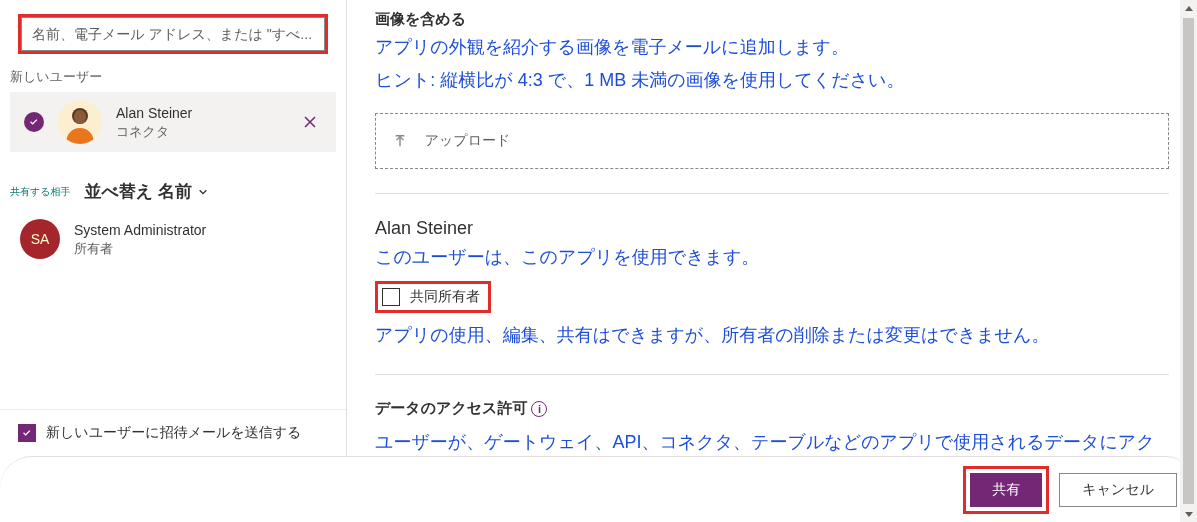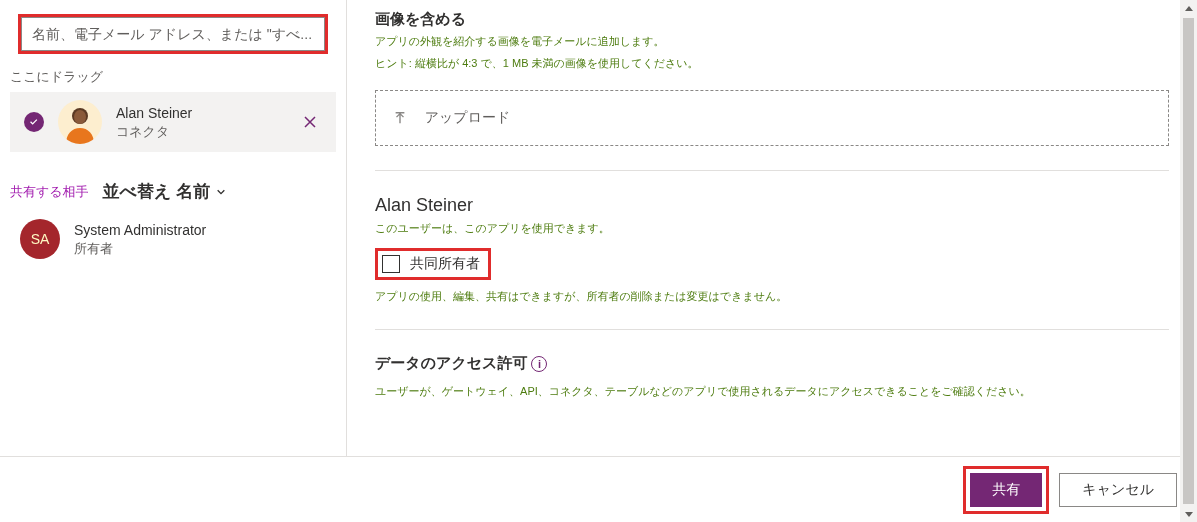--- a/index.html
+++ b/index.html
@@ -16,65 +16,65 @@
     .check-circle { width:20px; height:20px; border-radius:50%; background:#742774; display:flex; align-items:center; justify-content:center; flex:none; }
     .check-circle svg { width:12px; height:12px; fill:#fff; }
     .avatar-img { width:44px; height:44px; border-radius:50%; background:#fdeecf; overflow:hidden; flex:none; display:flex; align-items:flex-end; justify-content:center; }
     .avatar-img svg{ width:44px; height:44px;}
     .urow-text { flex:1; line-height:1.35; }
     .urow-name { font-size:14px; color:#323130; }
     .urow-role { font-size:13px; color:#605e5c; }
     .x-btn { width:24px; height:24px; display:flex; align-items:center; justify-content:center; cursor:pointer; color:#742774; }
     .x-btn svg{width:14px;height:14px;stroke:#742774;stroke-width:1.5;fill:none;}
     .share-header{ display:flex; align-items:center; gap:14px; padding:28px 10px 10px 10px;}
-    .share-label{font-size:13px;color:#a21caf;}
+    .share-label{font-size:10px;color:#0f766e;}
     .sort-label{font-weight:600;font-size:17px;color:#323130;}
     .chev{display:inline-block;margin-left:6px;}
     .chev svg{width:10px;height:10px;stroke:#323130;stroke-width:1.6;fill:none;}
     .owner-row{display:flex;align-items:center;gap:14px;padding:6px 20px;}
     .avatar-initials{width:40px;height:40px;border-radius:50%;background:#a4262c;color:#fef9c3;display:flex;align-items:center;justify-content:center;font-size:14px;font-weight:400;flex:none;}
     .left-footer{margin-top:auto;border-top:1px solid #edebe9;padding:14px 18px;}
     .cbox{width:18px;height:18px;background:#742774;display:inline-flex;align-items:center;justify-content:center;flex:none;margin-right:10px;vertical-align:middle;}
     .cbox svg{width:12px;height:12px;fill:#fff;}
     .cbox-empty{width:18px;height:18px;border:1px solid #323130;display:inline-block;flex:none;margin-right:10px;vertical-align:middle;}
     .right-scroll-track{position:absolute;right:3px;top:4px;bottom:4px;width:16px;}
     .right-scroll-thumb{position:absolute;right:2px;top:68px;width:8px;height:200px;background:#c8c6c4;border-radius:4px;}
     .right-scroll-arrow{position:absolute;right:0;width:16px;height:16px;display:flex;align-items:center;justify-content:center;}
     .right-scroll-arrow svg{width:10px;height:10px;fill:#605e5c;}
     .sec-title{font-weight:600;font-size:15px;color:#323130;margin-top:10px;}
-    .sec-desc{font-size:11px;color:#4d7c0f;margin-top:4px;line-height:1.6;}
+    .sec-desc{font-size:18px;color:#1d4ed8;margin-top:4px;line-height:1.6;}
     .dropzone{border:1px dashed #8a8886;display:flex;align-items:center;margin-top:18px;height:56px;background:#fff;}
     .drop-text{flex:1;text-align:center;font-size:14px;color:#323130;}
     .upload-btn{width:150px;height:100%;display:flex;align-items:center;justify-content:center;gap:18px;border-left:1px dashed transparent;color:#605e5c;font-size:14px;cursor:pointer;}
     .upload-btn svg{width:14px;height:14px;stroke:#8a8886;stroke-width:1.6;fill:none;}
     .hr{height:1px;background:#e1dfdd;margin:24px 0;}
     .person-name{font-size:18px;color:#323130;margin-top:4px;}
     .coowner-wrap{display:inline-flex;align-items:center;border:3px solid #e02c2c;padding:4px 8px 4px 4px;margin-top:10px;cursor:pointer;}
     .perm-head{display:flex;align-items:center;gap:4px;font-weight:600;font-size:15px;color:#323130;margin-top:4px;}
     .info-ic{width:16px;height:16px;border:1.5px solid #742774;border-radius:50%;display:flex;align-items:center;justify-content:center;color:#742774;font-size:11px;font-weight:600;}
-    .footer{position:absolute;left:0;right:0;bottom:0;height:66px;border-top:1px solid #e1dfdd;display:flex;align-items:center;justify-content:flex-end;padding:0 20px;gap:10px;background:#fff;}
+    .footer{position:absolute;left:0;right:0;bottom:0;height:66px;border-top:1px solid #e1dfdd;display:flex;align-items:center;justify-content:flex-end;padding:0 20px;gap:10px;background:#fff;border-radius:32px;}
     .btn{height:34px;padding:0 22px;font-size:14px;display:flex;align-items:center;justify-content:center;cursor:pointer;}
     .btn-primary{background:#742774;color:#fff;border:none;}
     .btn-primary-wrap{border:3px solid #e02c2c;padding:4px;}
     .btn-secondary{background:#fff;color:#323130;border:1px solid #8a8886;}
     .invite-row{display:flex;align-items:center;font-size:14px;color:#323130;}
     .page-scroll{position:absolute;right:0;top:0;width:17px;height:522px;background:#f3f2f1;}
     .page-scroll-thumb{position:absolute;left:3px;top:18px;width:11px;height:486px;background:#c8c6c4;border-radius:0;}
     .page-scroll-arrow{position:absolute;left:0;width:17px;height:17px;display:flex;align-items:center;justify-content:center;}
     .page-scroll-arrow svg{width:10px;height:10px;fill:#605e5c;}
   </style>
 </head>
 <body>
 
 <div class="container">
   <div class="left">
     <div class="search-wrap">
       <input class="search" type="text" placeholder="名前、電子メール アドレス、または &quot;すべ..." style="">
     </div>
-    <div class="label-small">ここにドラッグ</div>
+    <div class="label-small">新しいユーザー</div>
     <div class="user-row">
       <span class="check-circle">
         <svg viewBox="0 0 16 16">
             <path d="M6.2 11.6 2.8 8.2l1.2-1.2 2.2 2.2 5-5 1.2 1.2z"></path>
           </svg>
       </span>
       <span class="avatar-img">
         <svg viewBox="0 0 44 44">
             <circle cx="22" cy="16" r="8" fill="#5b3a24"></circle>
             <path d="M8 44c0-10 6-16 14-16s14 6 14 16z" fill="#e8761d"></path>
@@ -105,20 +105,30 @@
     </div>
 
     <div class="owner-row">
       <span class="avatar-initials">SA</span>
       <div class="urow-text">
         <div class="urow-name">System Administrator</div>
         <div class="urow-role">所有者</div>
       </div>
     </div>
 
+    <div class="left-footer">
+      <label class="invite-row">
+        <span class="cbox">
+          <svg viewBox="0 0 16 16">
+              <path d="M6.2 11.6 2.8 8.2l1.2-1.2 2.2 2.2 5-5 1.2 1.2z"></path>
+            </svg>
+        </span>
+        <span>新しいユーザーに招待メールを送信する</span>
+      </label>
+    </div>
   </div>
 
   <div class="right">
     <div class="right-inner">
       <div class="sec-title">画像を含める</div>
       <div class="sec-desc">アプリの外観を紹介する画像を電子メールに追加します。</div>
       <div class="sec-desc">ヒント: 縦横比が 4:3 で、1 MB 未満の画像を使用してください。</div>
 
       <div class="dropzone">
         <div class="upload-btn">

